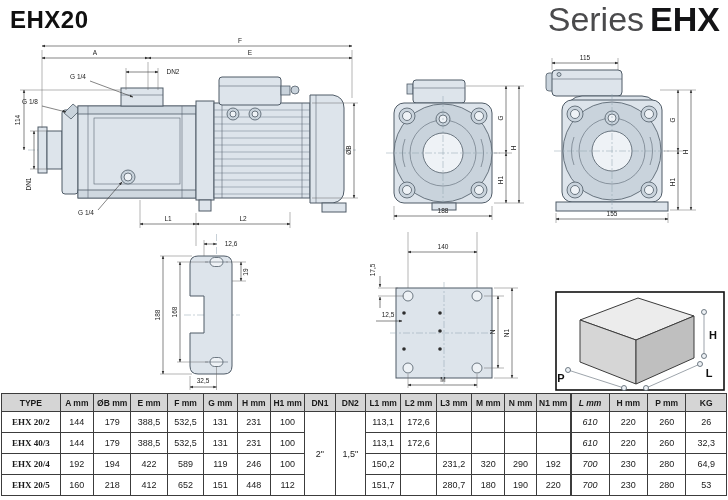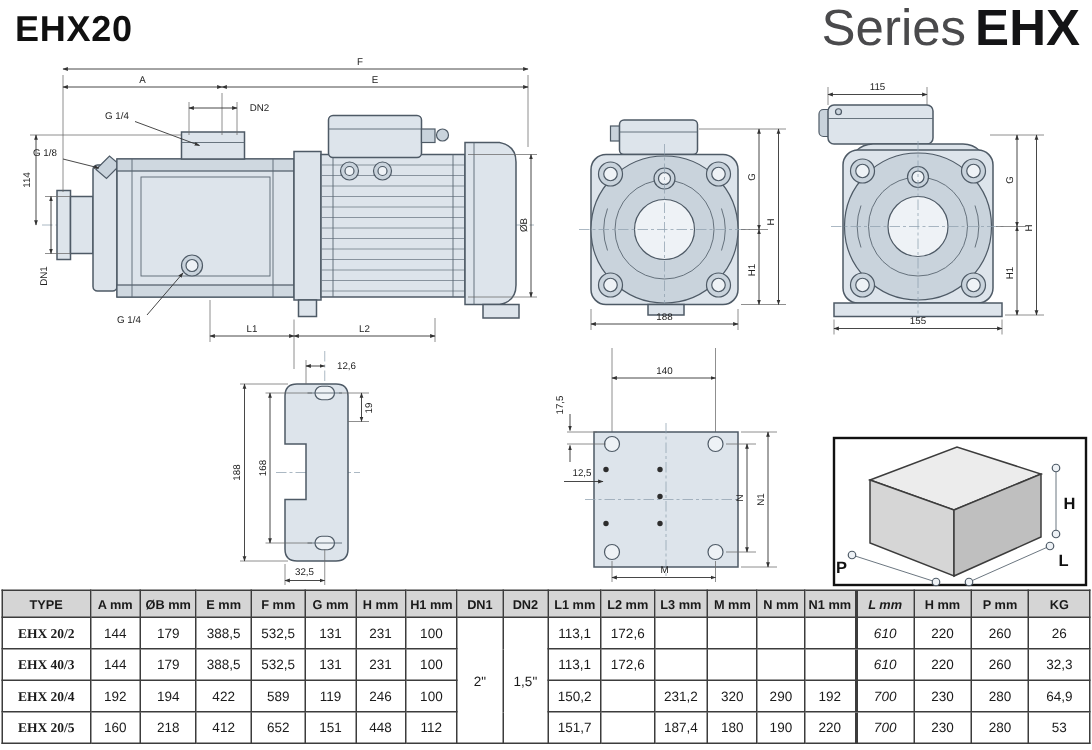--- a/index.html
+++ b/index.html
@@ -431,21 +431,21 @@
         <td class="type-cell">EHX 20/5</td>
         <td>160</td>
         <td>218</td>
         <td>412</td>
         <td>652</td>
         <td>151</td>
         <td>448</td>
         <td>112</td>
         <td>151,7</td>
         <td></td>
-        <td>187,4</td>
+        <td>280,7</td>
         <td>180</td>
         <td>190</td>
         <td>220</td>
         <td class="pkg-sep">700</td>
         <td>230</td>
         <td>280</td>
         <td>53</td>
       </tr>
     </tbody>
 </table>

